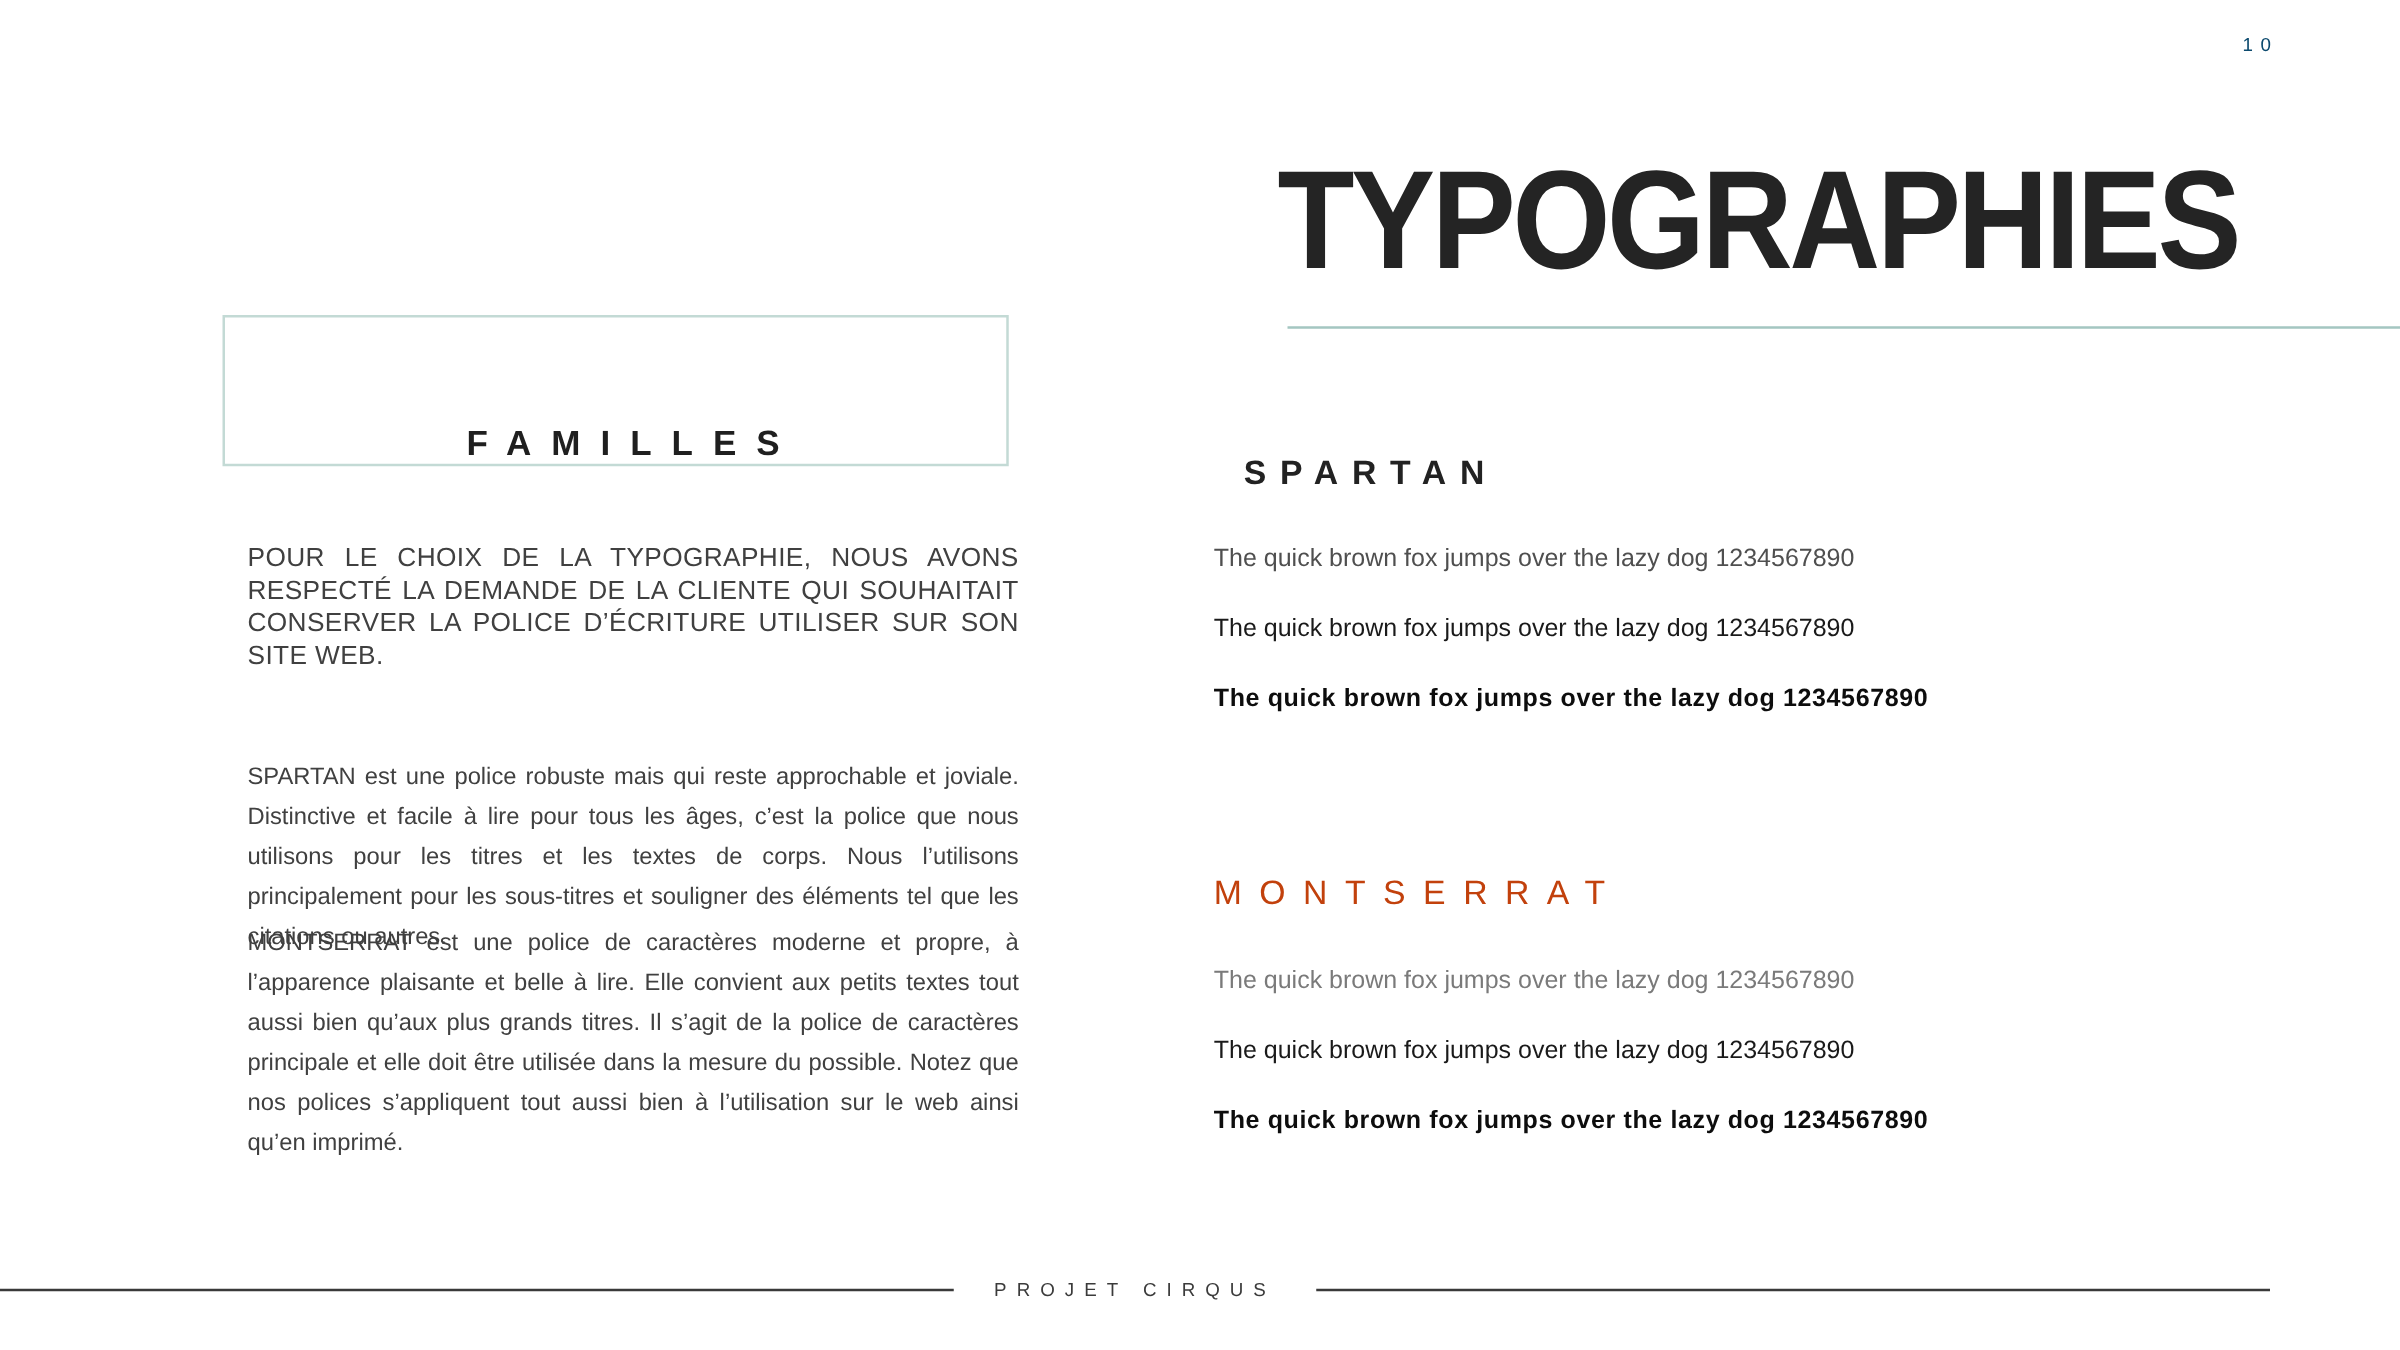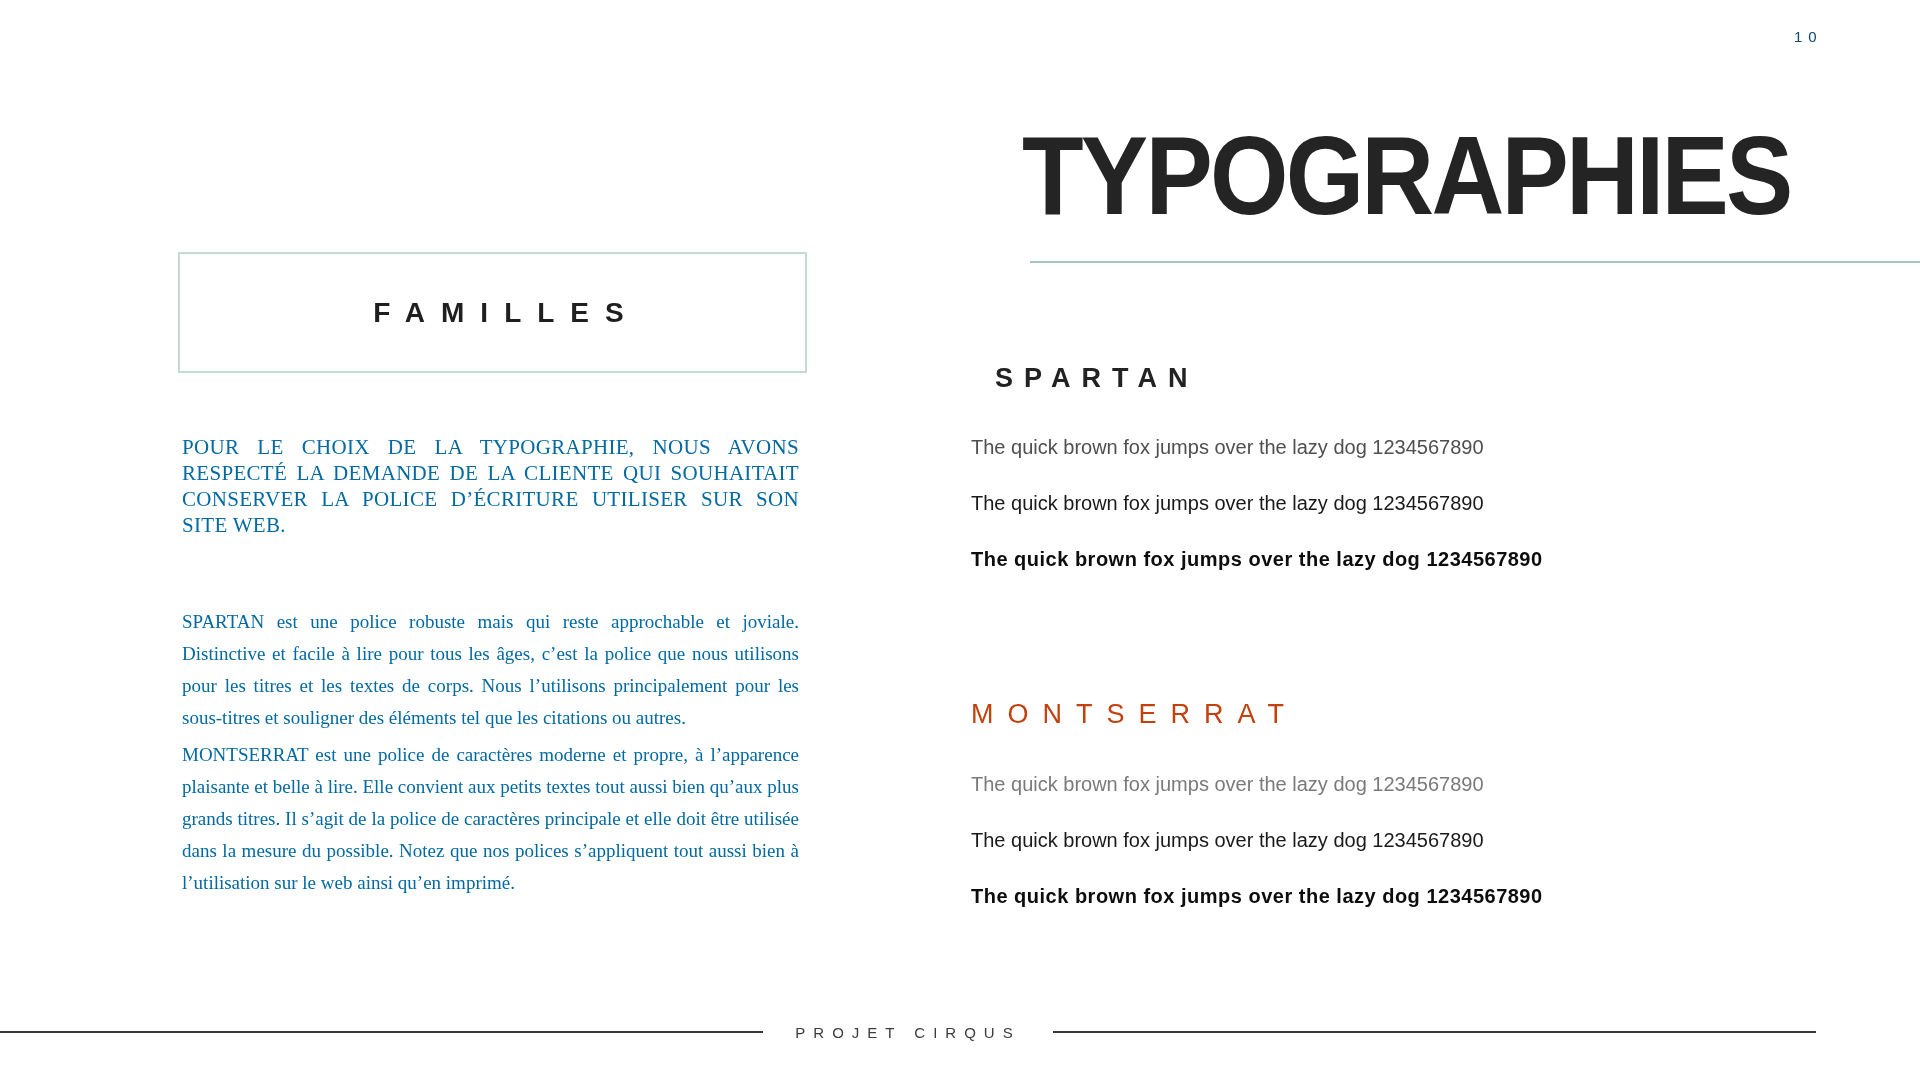--- a/index.html
+++ b/index.html
@@ -48,30 +48,30 @@
   .sample-line[data-weight="bold"]   { font-weight: 700; color: #0d0d0d; letter-spacing: 0.5px; }
   .sample-line.mont[data-weight="light"] { color: #7a7a7a; }
 
   .sp-1 { top: 437px; } .sp-2 { top: 493px; } .sp-3 { top: 549px; }
   .mo-1 { top: 774px; } .mo-2 { top: 830px; } .mo-3 { top: 886px; }
 
   
   .familles-box {
     left: 178px; top: 252px; width: 629px; height: 121px;
     border: 2px solid #c3dad5;
-    display: flex; align-items: center; justify-content: center; padding-left: 12px;
+    display: flex; align-items: flex-end; justify-content: center; padding-left: 12px;
   }
   .familles-label {
     font-size: 28px; font-weight: 700; letter-spacing: 16px;
     padding-left: 16px; color: #1f1f1f;
   }
 
   .body-paragraph {
-    left: 182px; width: 617px;
-    text-align: justify; color: #0369a1; font-family: Liberation Serif, serif;
+    left: 198px; width: 617px;
+    text-align: justify; color: #404040;
   }
   .para-intro {
     top: 434px;
     font-size: 21px; line-height: 26px;
     text-transform: uppercase; letter-spacing: 0.3px;
   }
   .para-desc { font-size: 19px; line-height: 32px; }
   .para-spartan   { top: 606px; }
   .para-montserrat{ top: 739px; }
 

